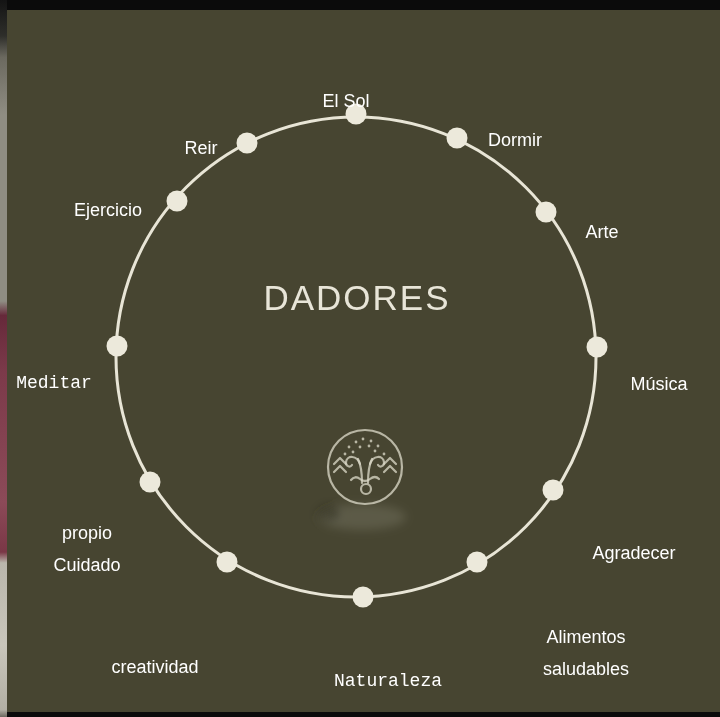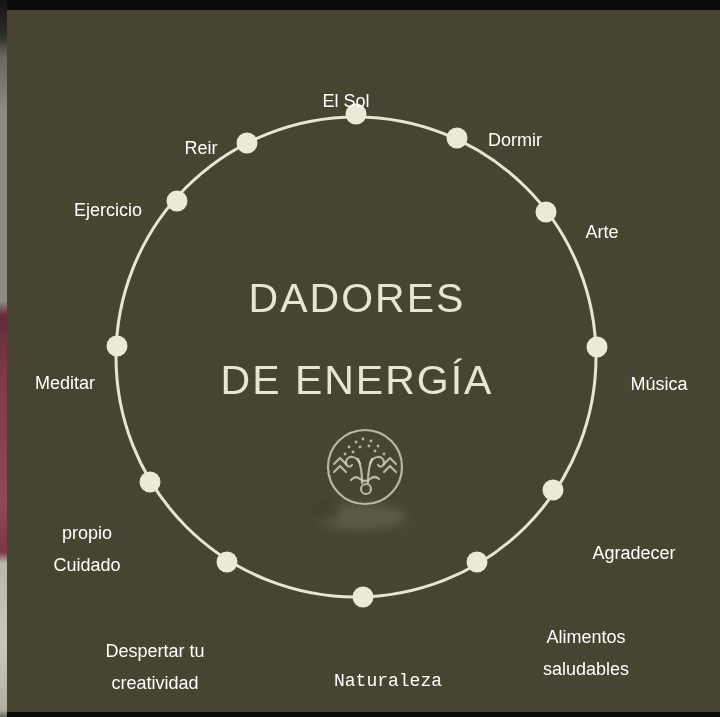--- a/index.html
+++ b/index.html
@@ -12,21 +12,21 @@
     position:absolute;top:10px;left:7px;right:0;bottom:5px;
     background:#474531;
   }
   .overlay-svg{position:absolute;left:0;top:0;width:720px;height:717px;}
   .ring{fill:none;stroke:#e8e5d6;stroke-width:3;}
   .node-dot{fill:#ece9db;}
   .logo-stroke{fill:none;stroke:#d9d6c5;stroke-width:2.2;stroke-linecap:round;stroke-linejoin:round;opacity:.78;}
   .logo-dot{fill:#d9d6c5;opacity:.78;}
   .title-line{
     position:absolute;transform:translate(-50%,-50%);
-    color:#e8e5d8;font-size:41px;font-weight:400;letter-spacing:2px;white-space:nowrap;
+    color:#e8e5d8;font-size:35px;font-weight:400;letter-spacing:2px;white-space:nowrap;
   }
   .item-label{
     position:absolute;transform:translate(-50%,-50%);
     color:#ffffff;font-size:18px;line-height:32px;text-align:center;white-space:nowrap;margin-top:36px;
   }
   .edge-strip{
     position:absolute;left:0;top:0;bottom:0;width:7px;
     background:linear-gradient(to bottom,
       #141414 0%, #2e2e2a 5%, #6b695f 8%, #8f8d83 16%, #8f8d83 42%,
       #66293a 44%, #7c3a4a 52%, #8c4a58 70%, #7a3746 77%,
@@ -95,21 +95,20 @@
       <path class="logo-stroke" d="M 19 -3 L 25 -9 L 31 -3"></path>
       <path class="logo-stroke" d="M 19 5 L 25 -1 L 31 5"></path>
 
       <path class="logo-stroke" d="M -14 13 Q -10 8 -5 12 Q 0 16 5 12 Q 10 8 14 12"></path>
 
       <circle class="logo-stroke" cx="1" cy="22" r="5"></circle>
     </g>
   </svg>
 
   <div class="title-line" style="left:357px;top:298px;">DADORES</div>
-  <div class="title-line" style="left:357px;top:380px;">DE ENERGÍA</div>
 
   <div id="labels">
       <div class="item-label" style="left: 346px; top: 65px;">
         <div>El Sol</div>
       </div>
       <div class="item-label" style="left: 515px; top: 104px;">
         <div>Dormir</div>
       </div>
       <div class="item-label" style="left: 602px; top: 196px;">
         <div>Arte</div>
@@ -121,28 +120,27 @@
         <div>Agradecer</div>
       </div>
       <div class="item-label" style="left: 586px; top: 617px;">
         <div>Alimentos</div>
         <div>saludables</div>
       </div>
       <div class="item-label" style="left: 388px; top: 645px; font-family: Liberation Mono, monospace;">
         <div>Naturaleza</div>
       </div>
       <div class="item-label" style="left: 155px; top: 631px;">
-        <div>Despertar tu</div>
         <div>creatividad</div>
       </div>
       <div class="item-label" style="left: 87px; top: 513px;">
         <div>propio</div>
         <div>Cuidado</div>
       </div>
-      <div class="item-label" style="left: 65px; top: 347px;">
+      <div class="item-label" style="left: 54px; top: 347px; font-family: Liberation Mono, monospace;">
         <div>Meditar</div>
       </div>
       <div class="item-label" style="left: 108px; top: 174px;">
         <div>Ejercicio</div>
       </div>
       <div class="item-label" style="left: 201px; top: 112px; text-align: center;">
         <div>Reir</div>
       </div>
     </div>
 

